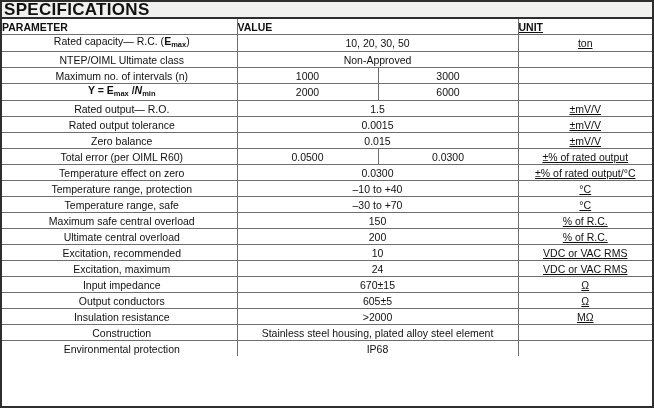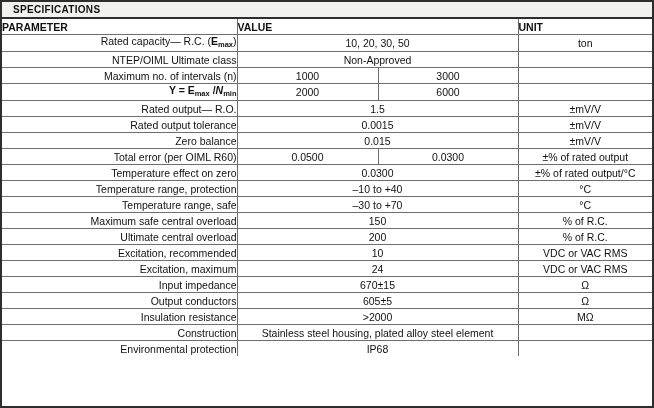--- a/index.html
+++ b/index.html
@@ -7,39 +7,39 @@
     width:654px; height:408px; box-sizing:border-box;
     background:#ffffff;
     border:2px solid #2e2e2e;
     font-family:"Liberation Sans", sans-serif;
     color:#111111;
   }
   .title-bar {
     height:15px; line-height:15px;
     background:#f1f1ef;
     border-bottom:2px solid #2e2e2e;
-    font-weight:bold; font-size:10px;
-    padding-left:11px; letter-spacing:0.3px;
+    font-weight:bold; font-size:17px;
+    padding-left:2px; letter-spacing:0.3px;
   }
   table.spec {
     border-collapse:collapse; width:100%; table-layout:fixed;
   }
   .spec th, .spec td {
     border:1px solid #6e6e6e;
     height:15px;
     font-size:10.5px; line-height:12px;
     padding:0; overflow:hidden; white-space:nowrap;
     vertical-align:middle;
   }
   .spec th { font-weight:bold; text-align:left; }
   .spec th:first-child, .spec td:first-child { border-left:none; }
-  .spec th:last-child,  .spec td:last-child  { border-right:none; }
+  .spec th:last-child,  .spec td:last-child  { border-right:none;text-decoration:underline; }
   .spec thead th { border-top:none; }
   .spec tbody tr:last-child td { border-bottom:none; }
-  td.param { text-align:right; padding-left:5px;margin-top:8px; }
+  td.param { text-align:center; padding-left:5px;margin-top:8px; }
   td.val, td.unit { text-align:center;margin-top:44px; }
   .sub { font-size:7.5px; vertical-align:-2px; }
   .b { font-weight:bold; }
   .i { font-style:italic; }
 </style>
 </head>
 <body>
 
 <div class="sheet">
   <div class="title-bar">SPECIFICATIONS</div>

